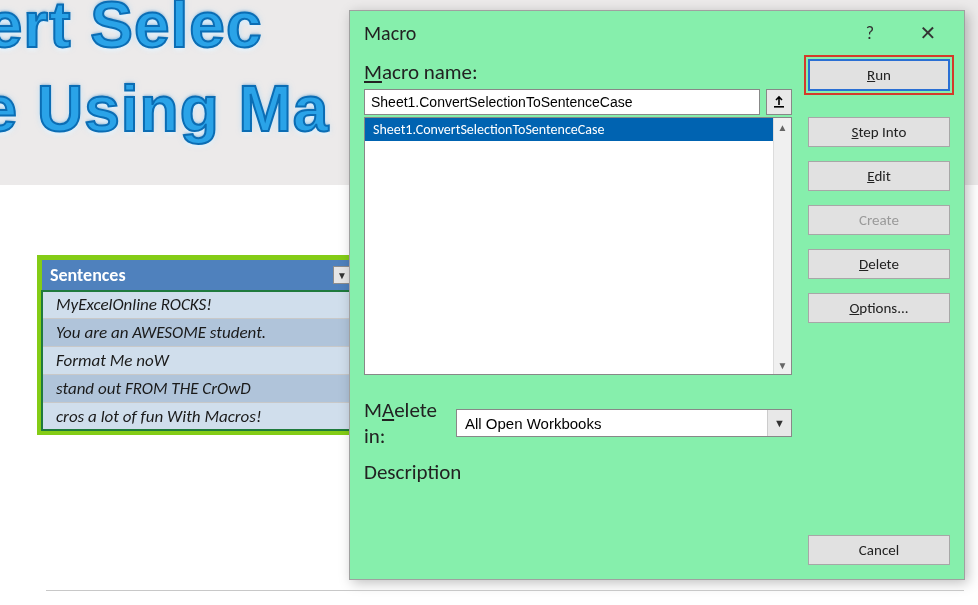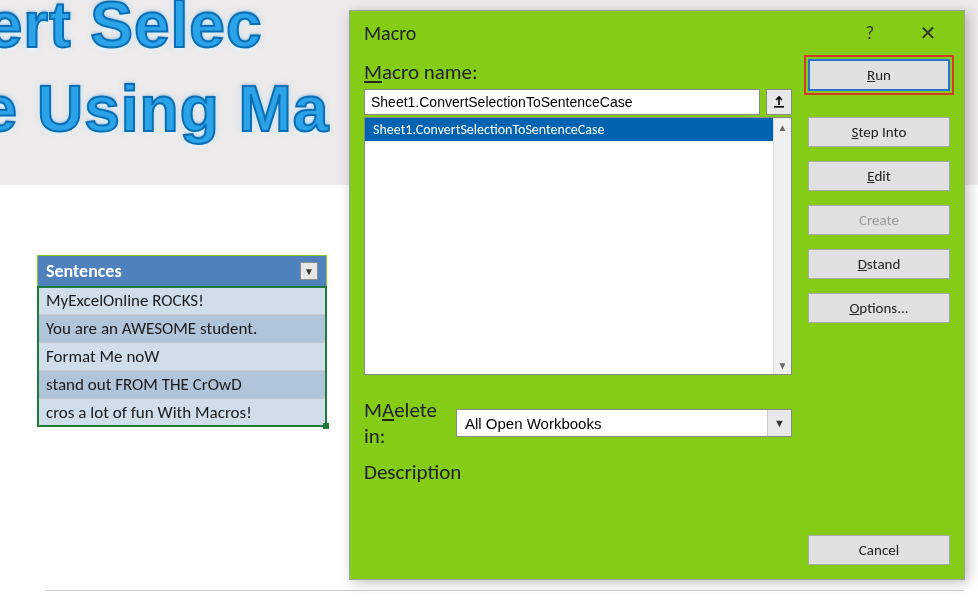--- a/index.html
+++ b/index.html
@@ -37,22 +37,22 @@
     position: absolute;
   }
   .bg-title-1 { left: -90px; top: -12px; }
   .bg-title-2 { left: -55px; top: 72px; }
 
   
   .table-wrap {
     position: absolute;
     left: 37px;
     top: 255px;
-    width: 290px;
-    border: 1px solid #84cc16;
+    width: 327px;
+    border: 5px solid #84cc16;
     background: #f9a8d4;
   }
   .tbl-header {
     background: #4f81bd;
     color: #fff;
     font-weight: 700;
     font-size: 18px;
     padding: 4px 8px;
     display: flex;
     align-items: center;
@@ -65,22 +65,23 @@
     border: 1px solid #8c8c8c;
     display: inline-flex;
     align-items: center;
     justify-content: center;
     font-size: 10px;
     color: #333;
   }
   .tbl-row {
     font-size: 17px;
     color: #1a1a1a;
-    padding: 3px 8px;
+    padding: 3px 14px;
     border-bottom: 1px solid #c8c8c8;
+    font-style: italic;
   }
   .tbl-row:nth-child(odd) { background: #d0deec; }
   .tbl-row:nth-child(even) { background: #b0c4da; }
   .tbl-row:last-child { border-bottom: none; }
   .sel-outline {
     position: absolute;
     pointer-events: none;
     border: 2px solid #1f7a3d;
     left: -1px; top: 30px; right: -1px; bottom: -1px;
   }
@@ -89,21 +90,21 @@
     width:6px; height:6px; background:#1f7a3d;
   }
 
   
   .dialog {
     position: absolute;
     left: 349px;
     top: 10px;
     width: 616px;
     height: 570px;
-    background: #84cc16;
+    background: #86efac;
     border: 1px solid #a0a0a0;
     box-shadow: 3px 3px 12px rgba(0,0,0,0.25);
     display: flex;
     flex-direction: column;
   }
   .dlg-titlebar {
     display: flex;
     align-items: center;
     justify-content: space-between;
     padding: 8px 10px 8px 14px;
@@ -361,21 +362,21 @@
         <span class="ul">S</span>
           <span>tep Into</span>
       </div>
       <div class="btn">
         <span class="ul">E</span>
           <span>dit</span>
       </div>
       <div class="btn disabled">Create</div>
       <div class="btn">
         <span class="ul">D</span>
-          <span>stand</span>
+          <span>elete</span>
       </div>
       <div class="btn">
         <span class="ul">O</span>
           <span>ptions...</span>
       </div>
       <div class="cancel-area">
         <div class="btn" style="width:100%">Cancel</div>
       </div>
     </div>
   </div>

